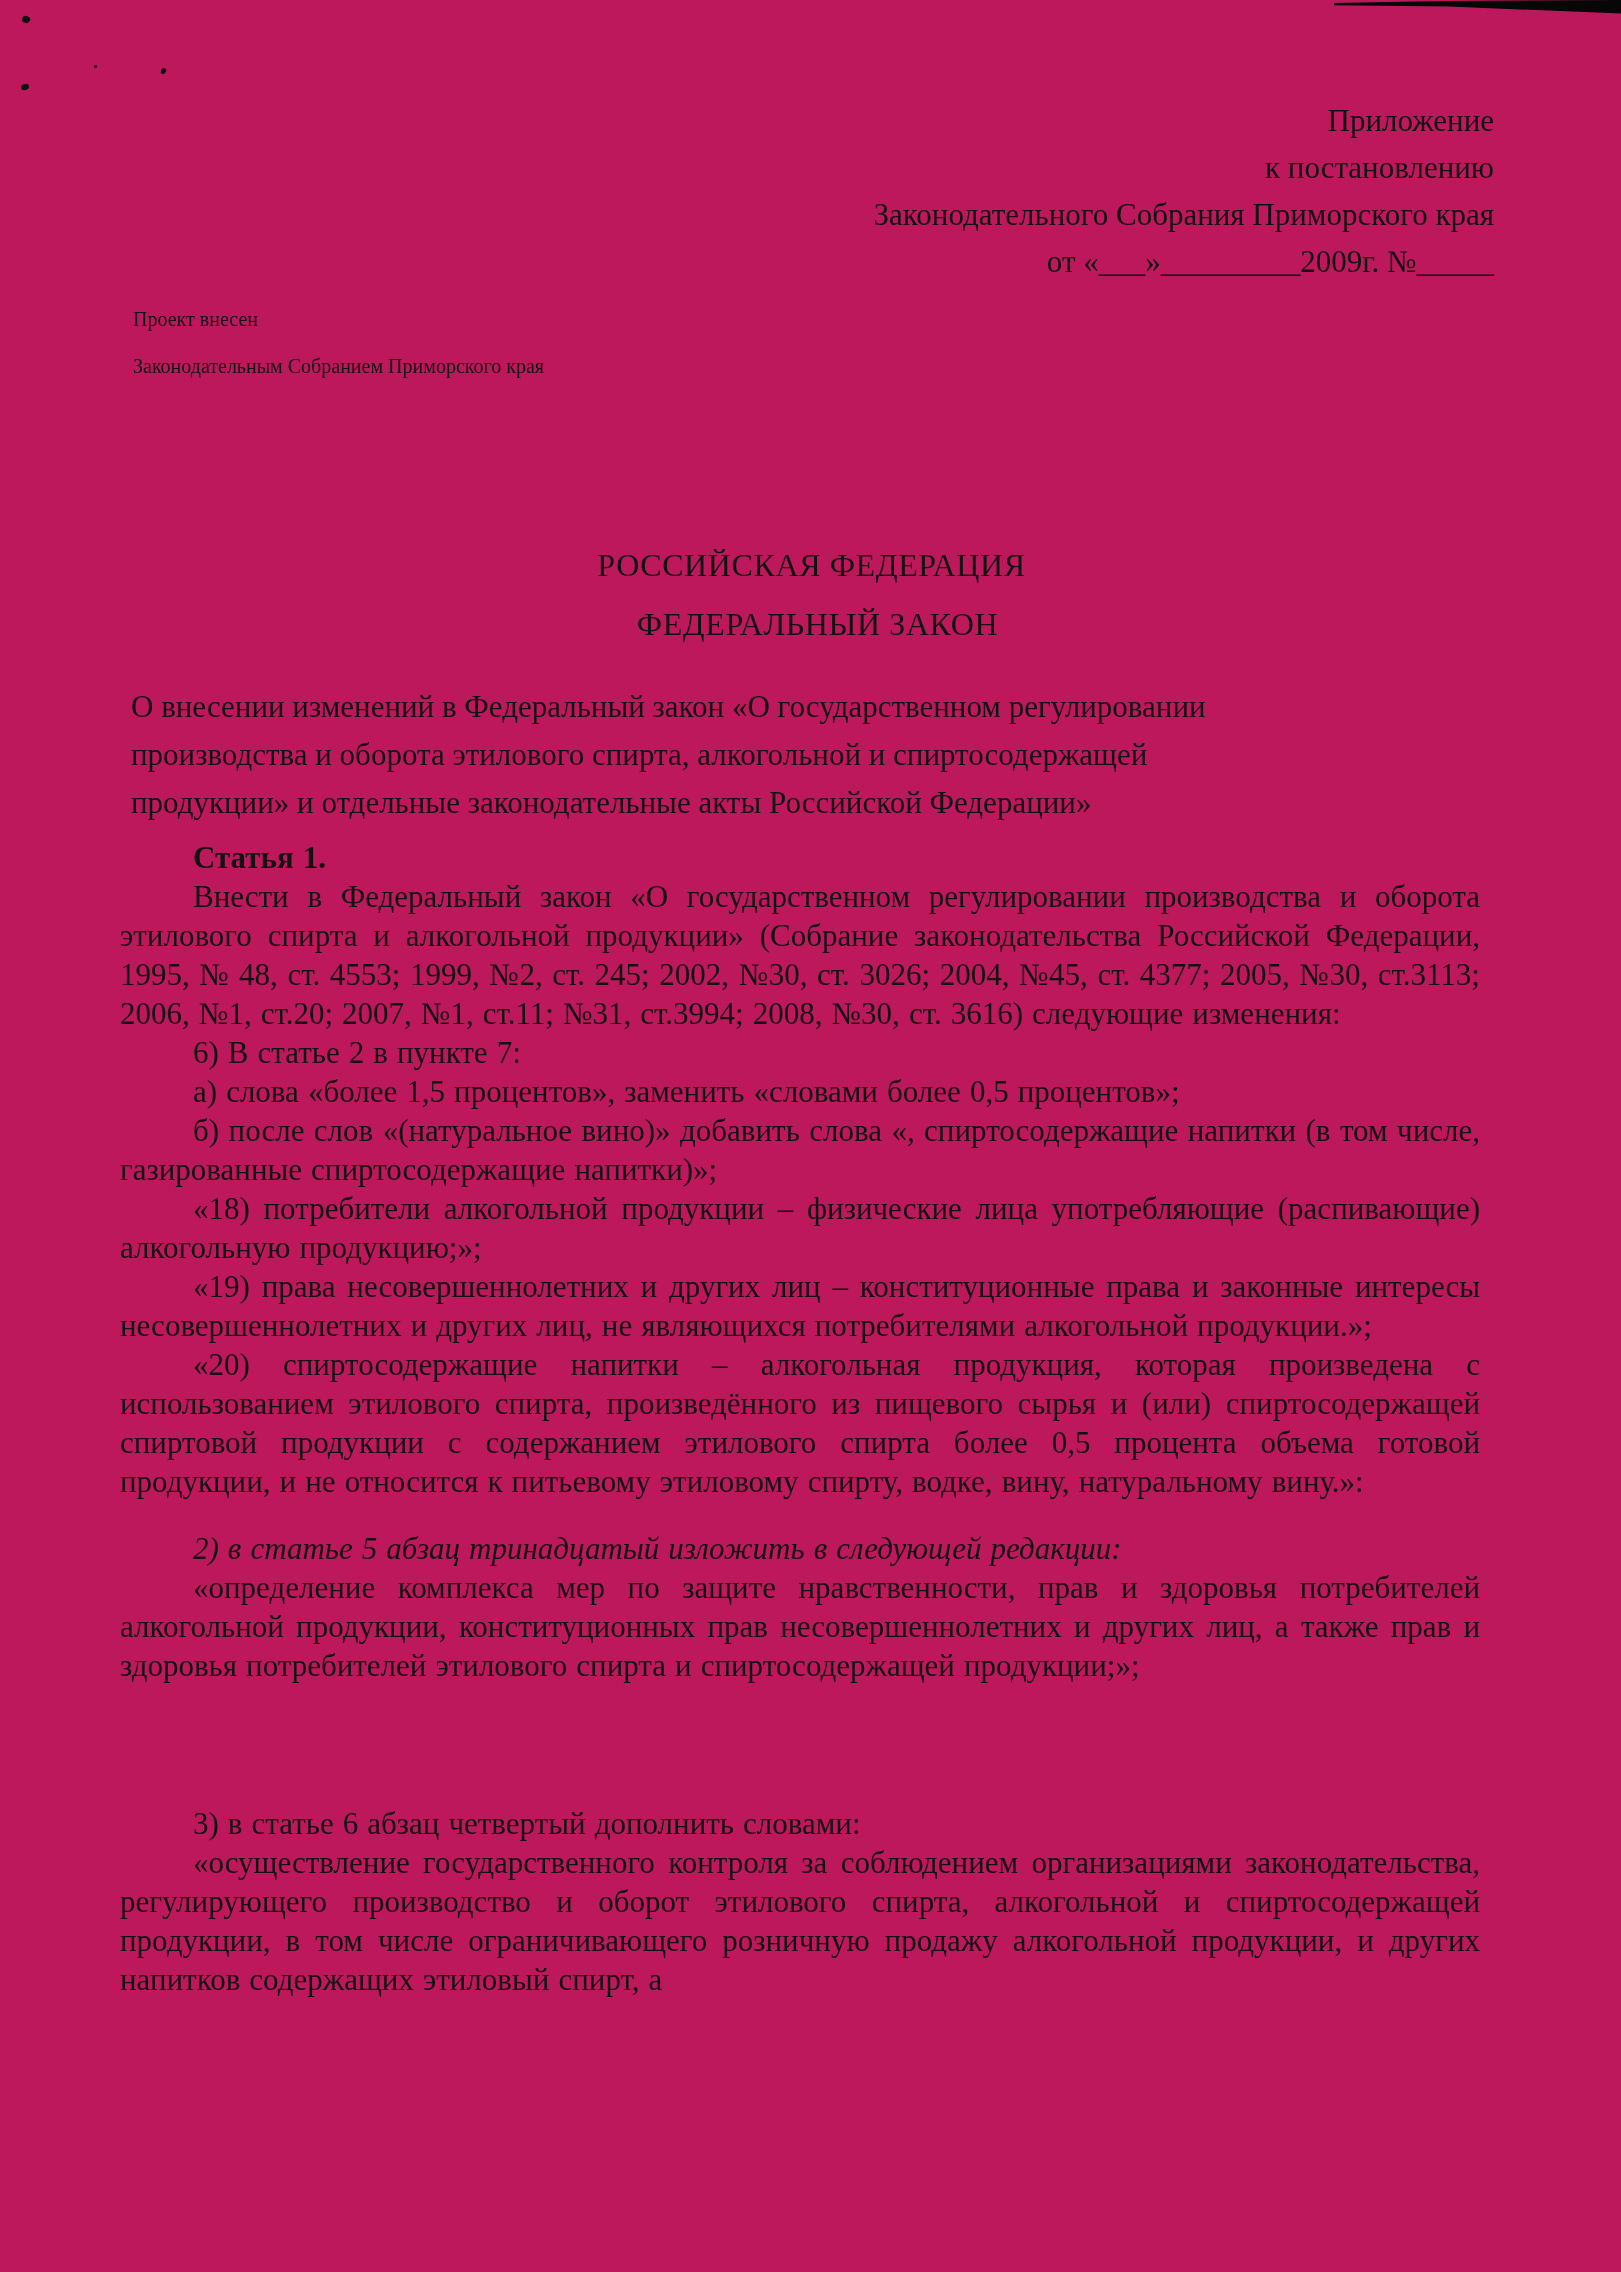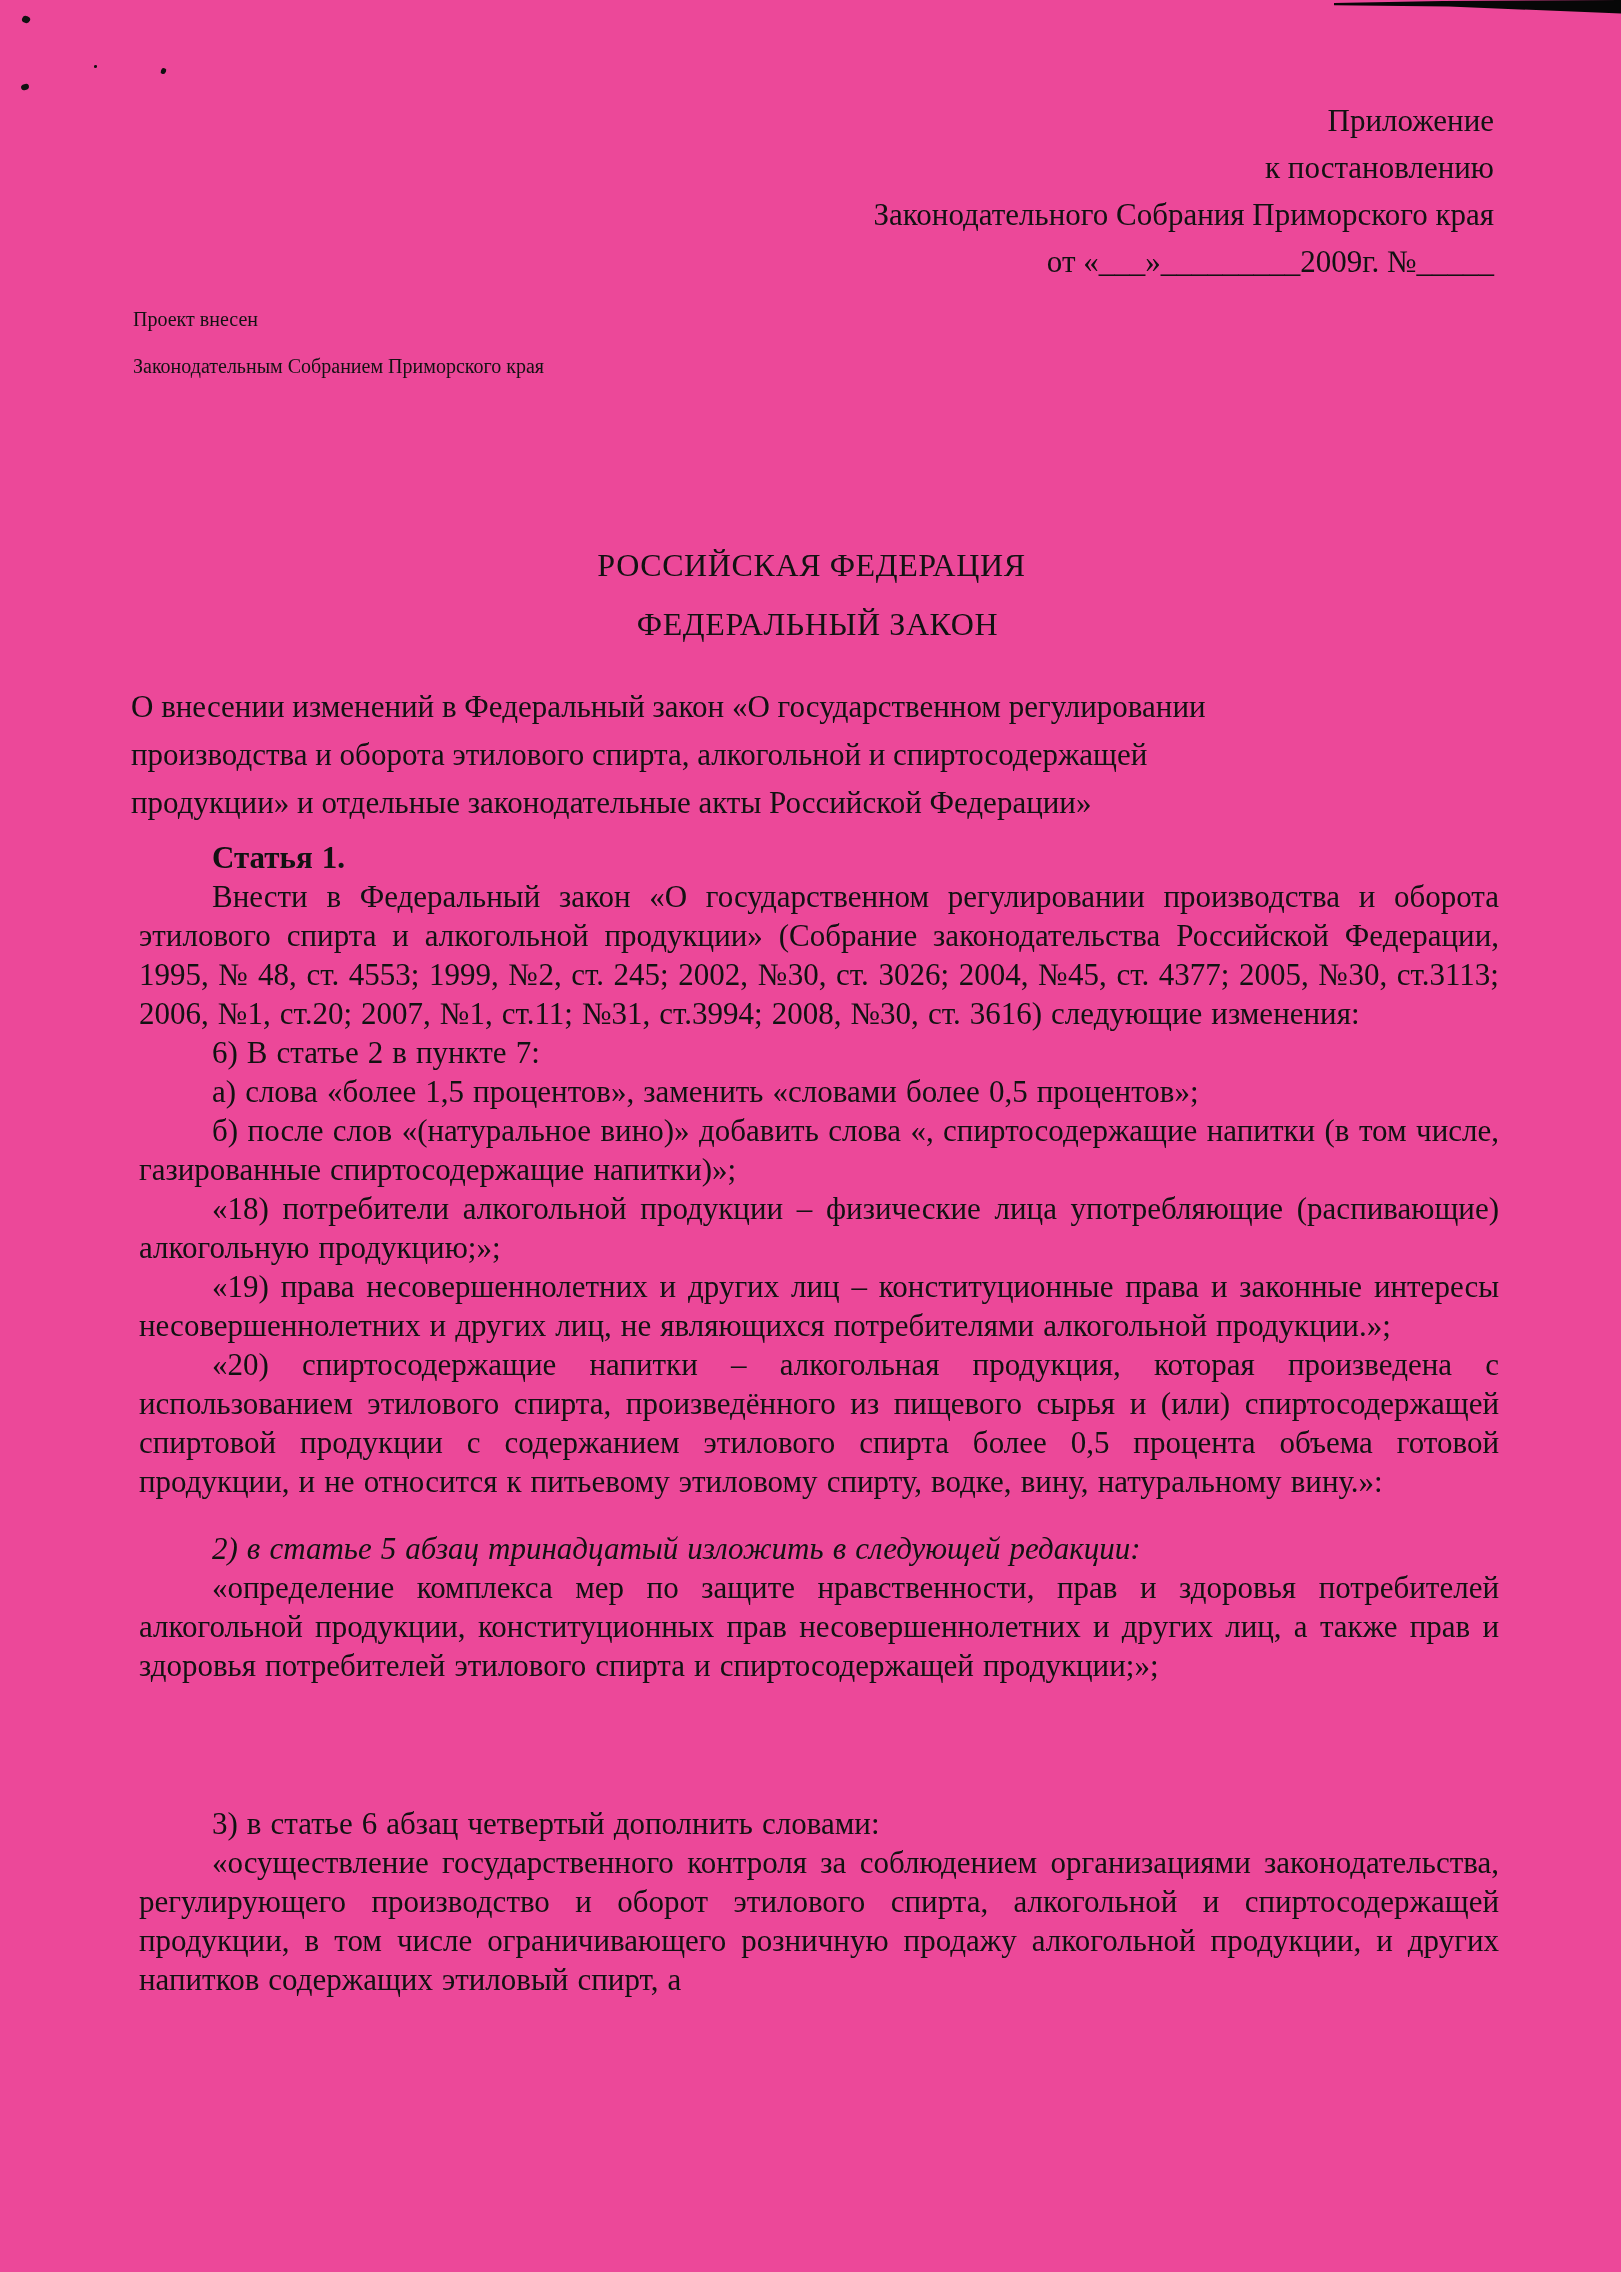--- a/index.html
+++ b/index.html
@@ -1,20 +1,20 @@
 <!DOCTYPE html>
 <html lang="ru" style="font-size:10.3px"><head>
 <meta charset="utf-8">
 <style>
   html,body{margin:0;padding:0;background:#e8e8e8;}
   .page{
     position:relative;
     width:1621px;
     height:2273px;
-    background:#ec4899;
+    background:#be185d;
     font-family:"Liberation Serif", serif;
     color:#121212;
     overflow:hidden;
   }
   
   .scan-bar{
     position:absolute;
     top:0; left:1334px;
     width:287px; height:13.6px;
     background:#070707;
@@ -61,21 +61,21 @@
   .law-title{
     position:absolute;
     top:683px; left:131px; width:1361px;
     text-align:left;
     font-size:31px;
     line-height:48px;
   }
   
   .doc-body{
     position:absolute;
-    top:838px; left:139px;
+    top:838px; left:120px;
     width:1360px;
     font-size:31px;
     line-height:39px;
     text-align:justify;
     word-spacing:1.3px;
   }
   .para{margin:0;text-indent:73px;}
   .para.bold{font-weight:bold;}
 </style>
 </head>

